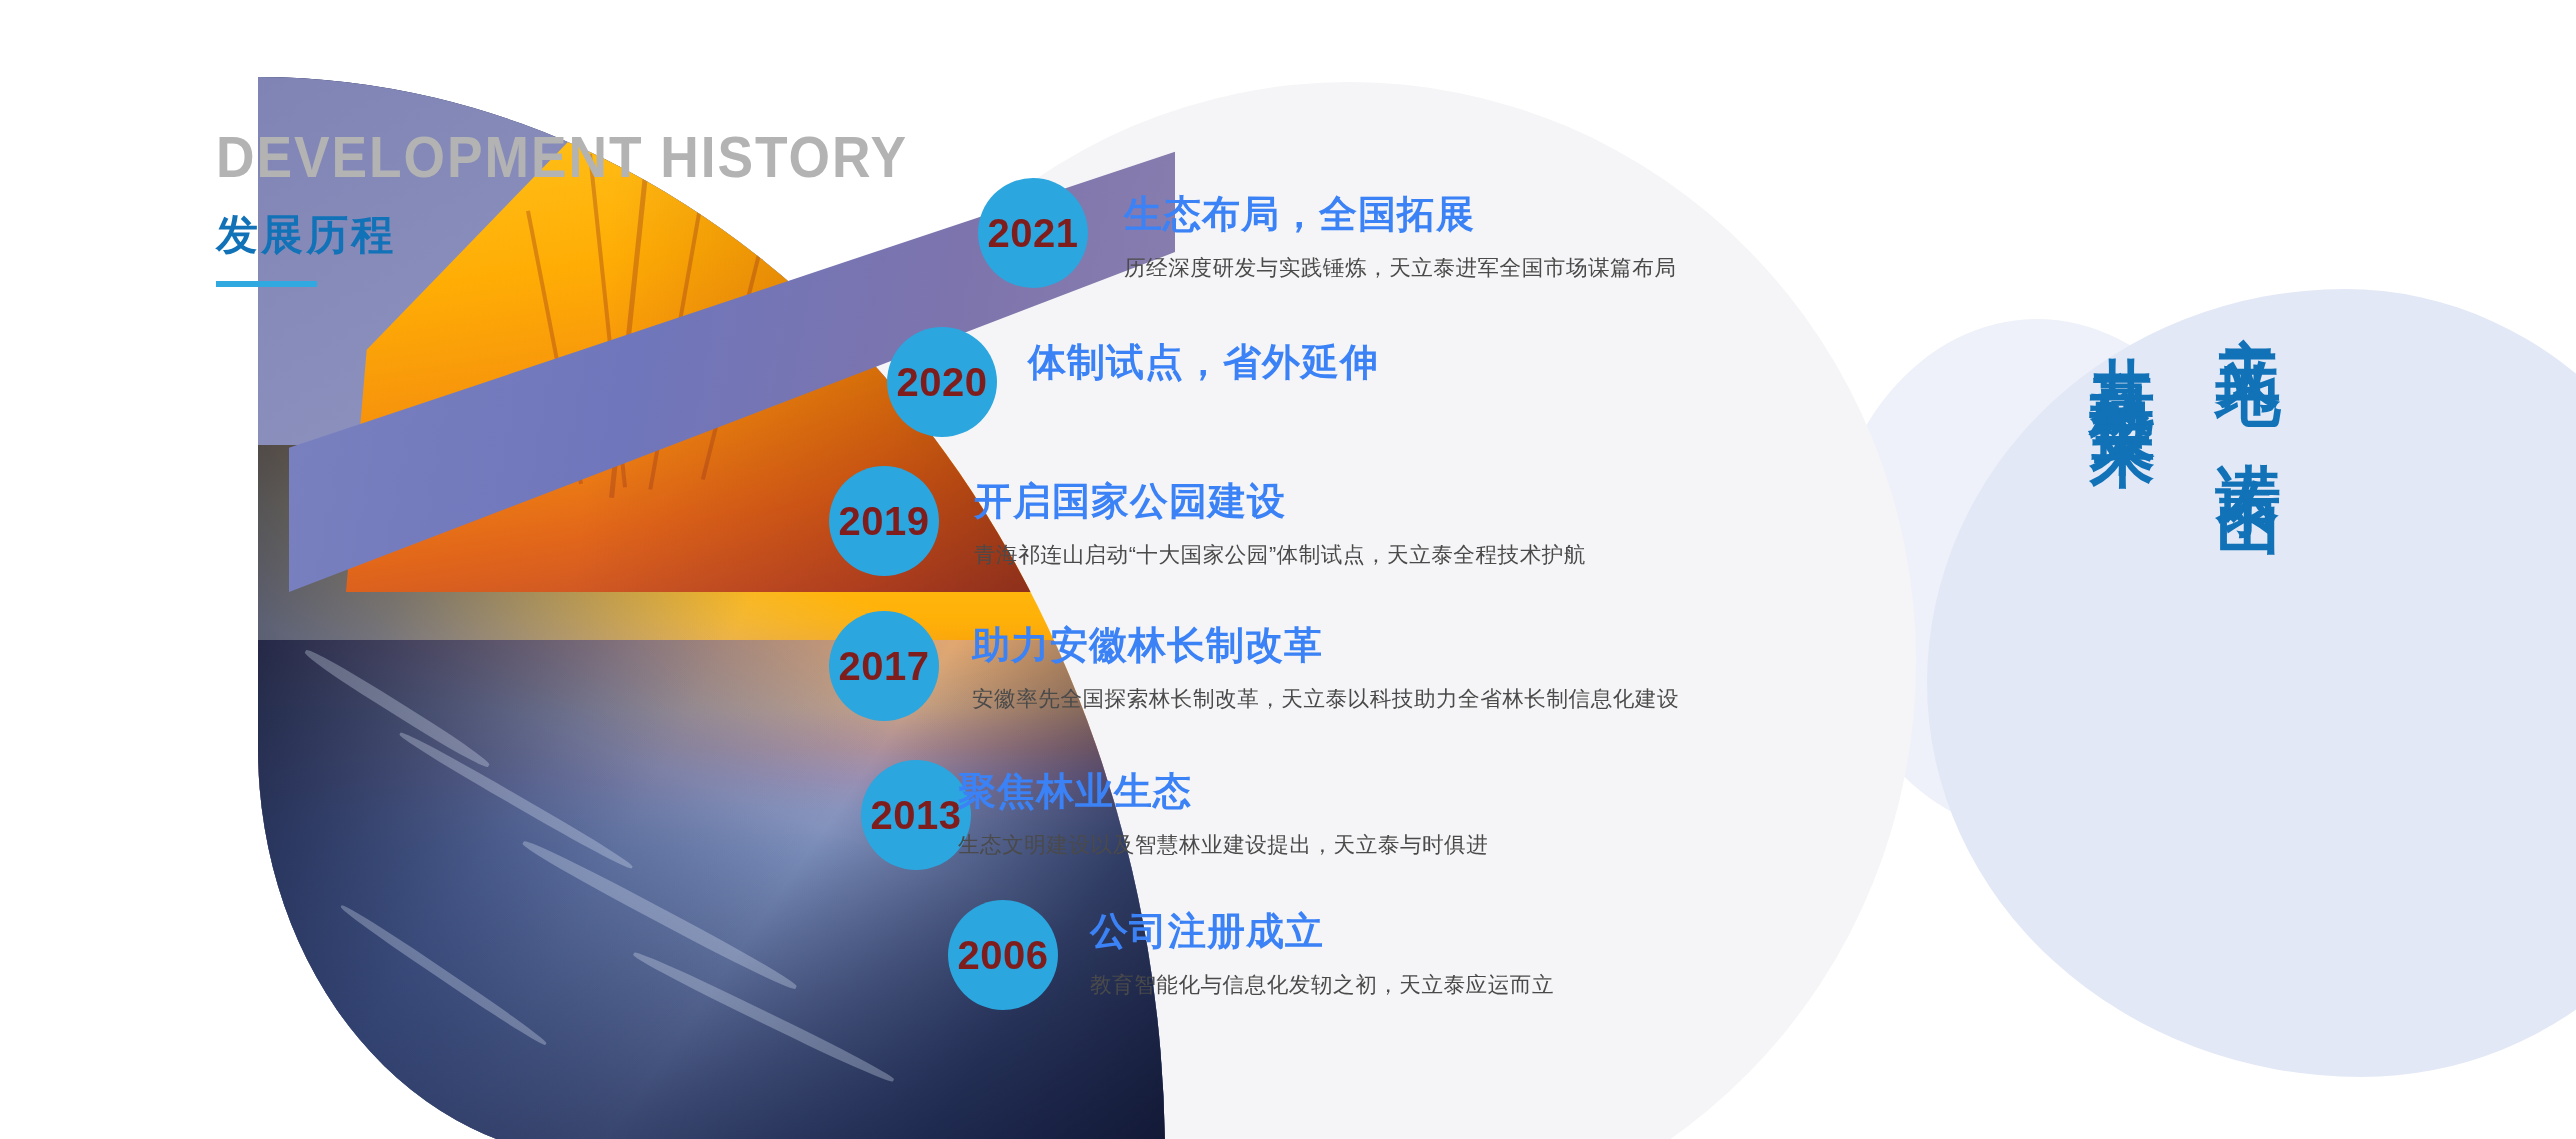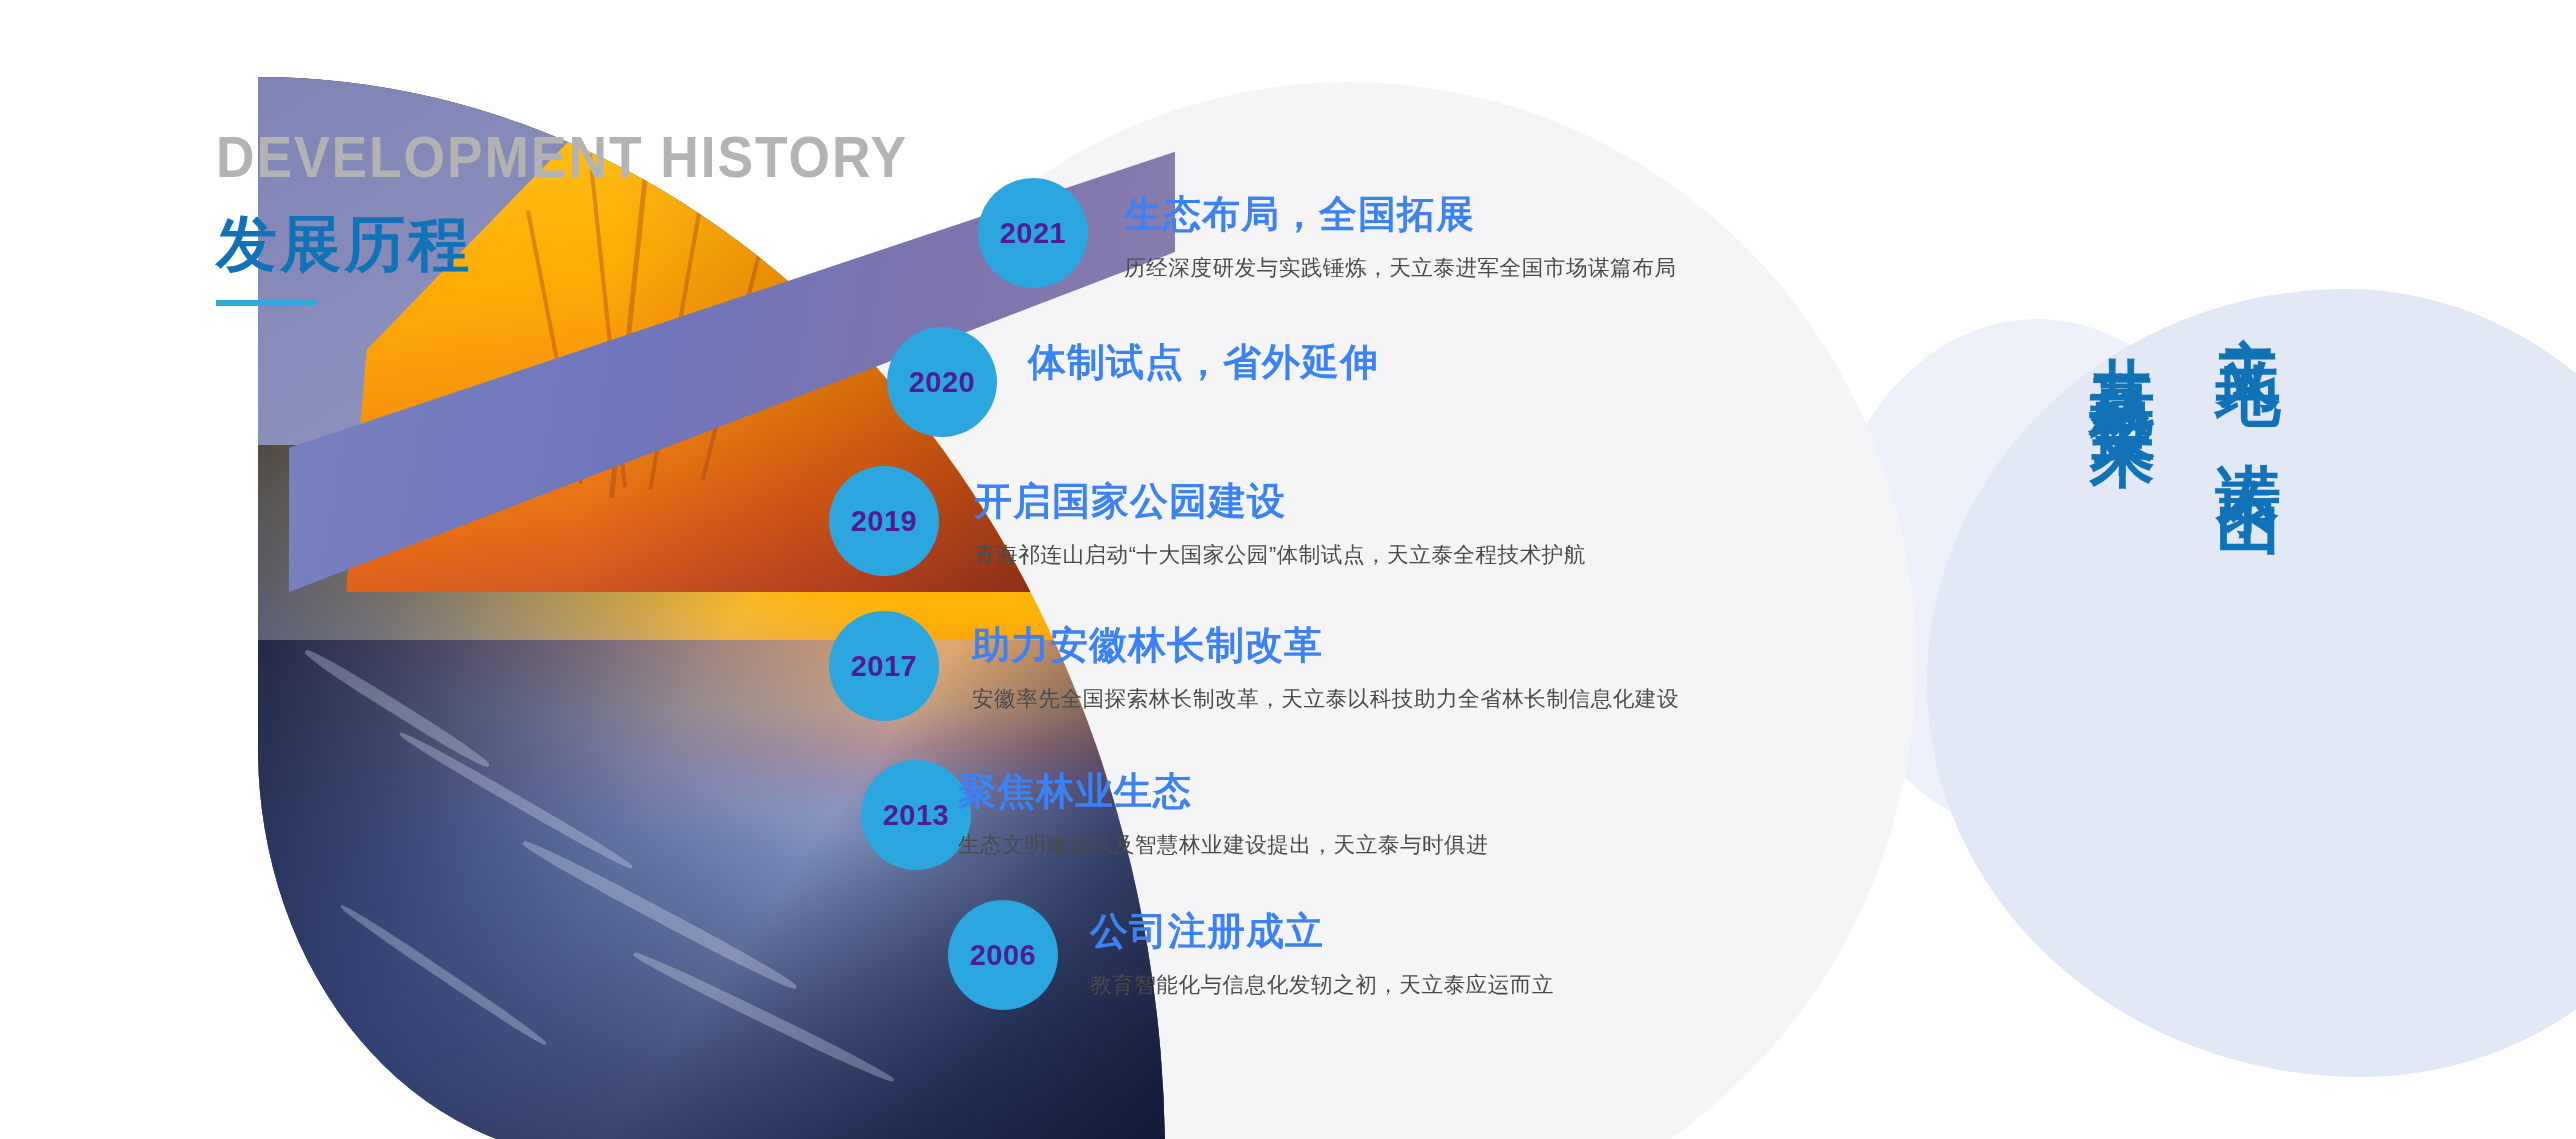--- a/index.html
+++ b/index.html
@@ -101,35 +101,35 @@
   
   #hdr{position:absolute;left:216px;top:128px;}
   #hdr-en{
     font-size:58px;font-weight:bold;color:#b3b3b3;
     letter-spacing:2.1px;line-height:1;
     transform:scaleX(0.92);transform-origin:left top;
     white-space:nowrap;
   }
   #hdr-cn{
     margin-top:28px;
-    font-size:61px;font-weight:bold;color:#1272b8;
+    font-size:42px;font-weight:bold;color:#1272b8;
     letter-spacing:3.1px;line-height:1;white-space:nowrap;
   }
   #hdr-rule{
     margin-top:25px;width:101px;height:5.7px;background:#2fa9df;
   }
 
   
   #timeline{position:absolute;left:0;top:0;width:2697px;height:1139px;}
   .tl-item{position:absolute;}
   .tl-circle{
     position:absolute;width:110px;height:110px;border-radius:50%;
-    background:#2ba6de;color:#4c1d95;
+    background:#2ba6de;color:#7f1d1d;
     display:flex;align-items:center;justify-content:center;
-    font-size:29px;font-weight:bold;letter-spacing:0.5px;
+    font-size:40px;font-weight:bold;letter-spacing:0.5px;
   }
   .tl-text{position:absolute;}
   .tl-title{
     font-size:38px;font-weight:bold;color:#3b82f6;
     letter-spacing:1px;line-height:1;white-space:nowrap;
   }
   .tl-desc{
     margin-top:24px;
     font-size:21.6px;color:#4a4a4a;letter-spacing:0.5px;
     line-height:1;white-space:nowrap;

